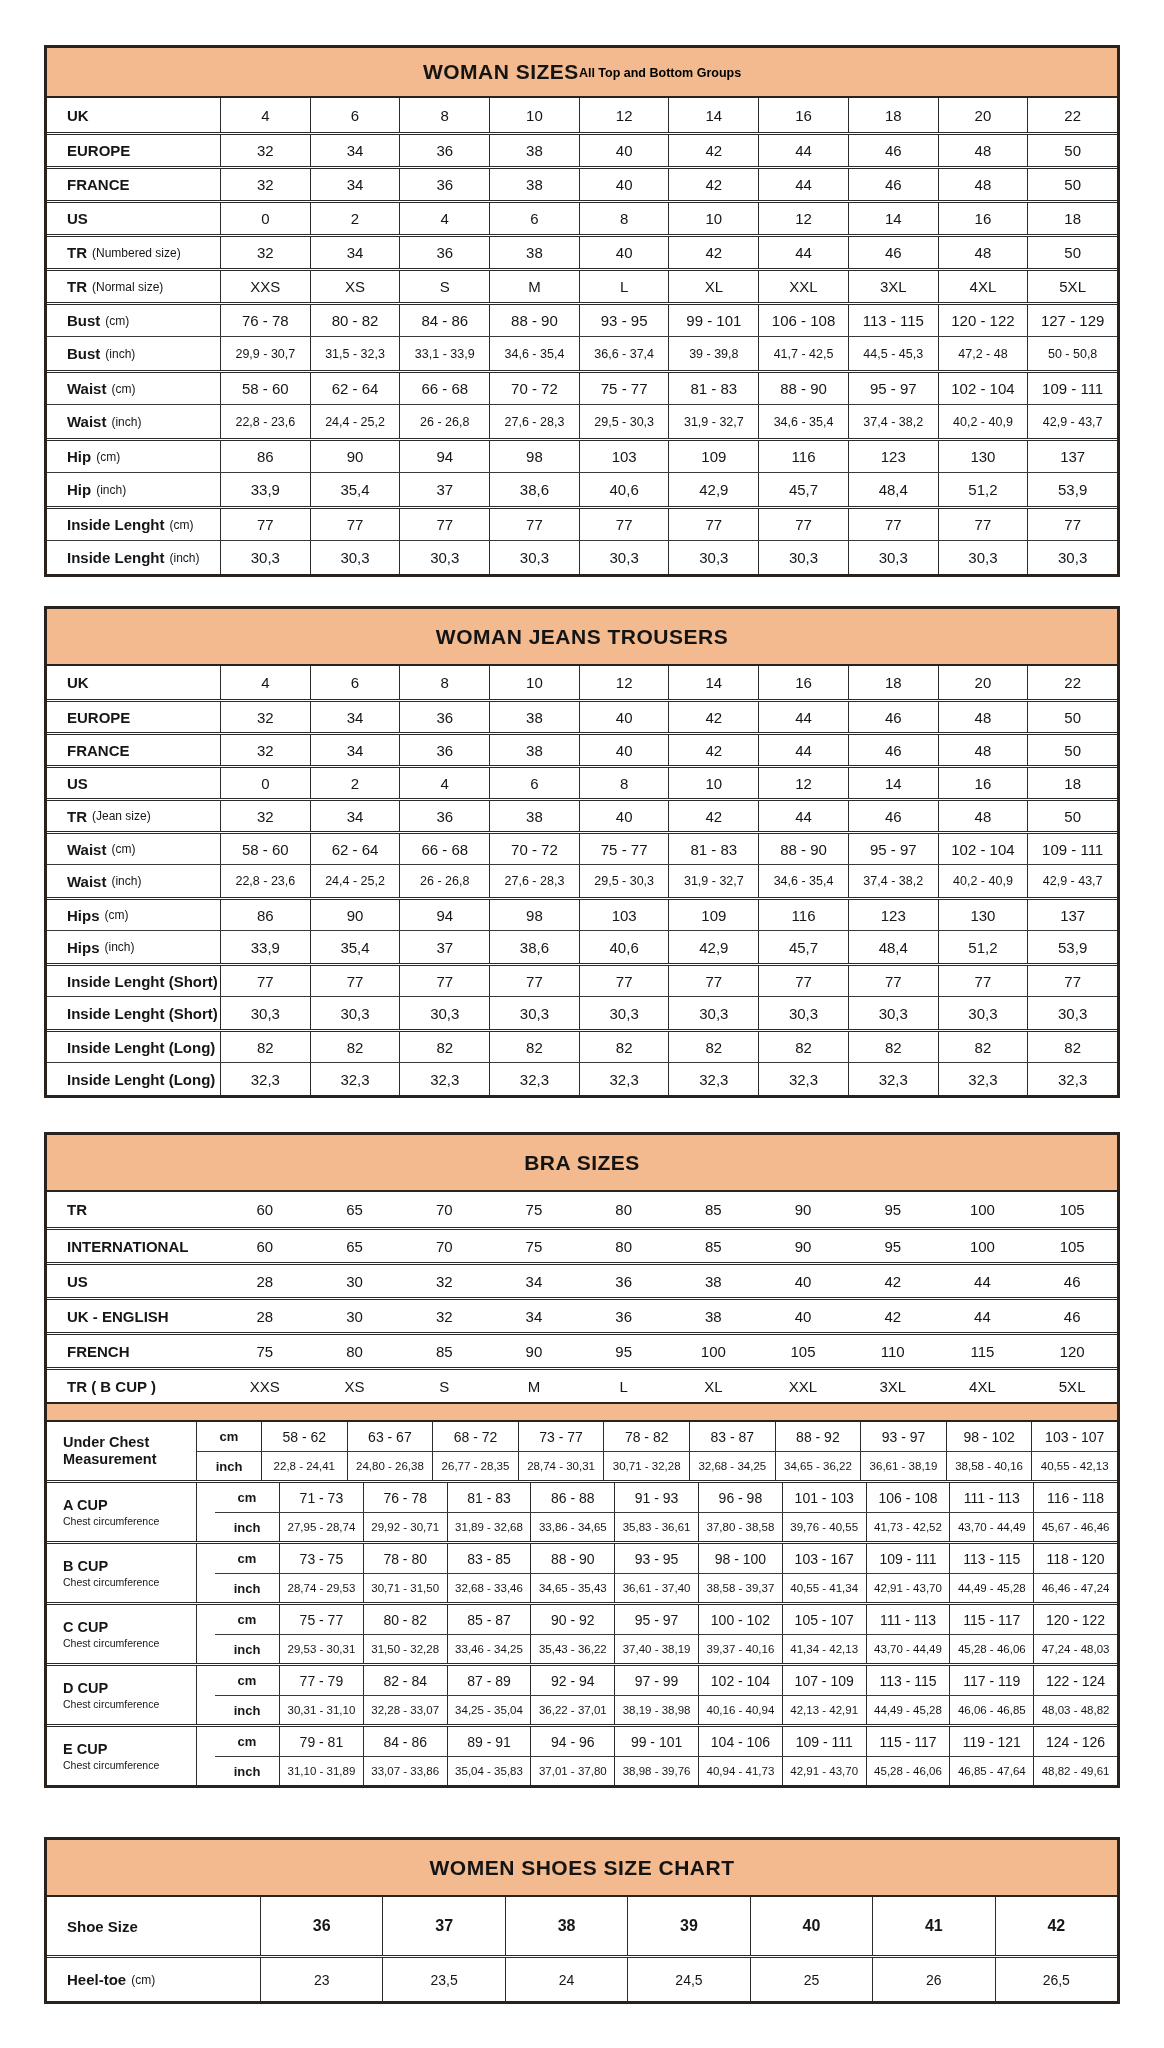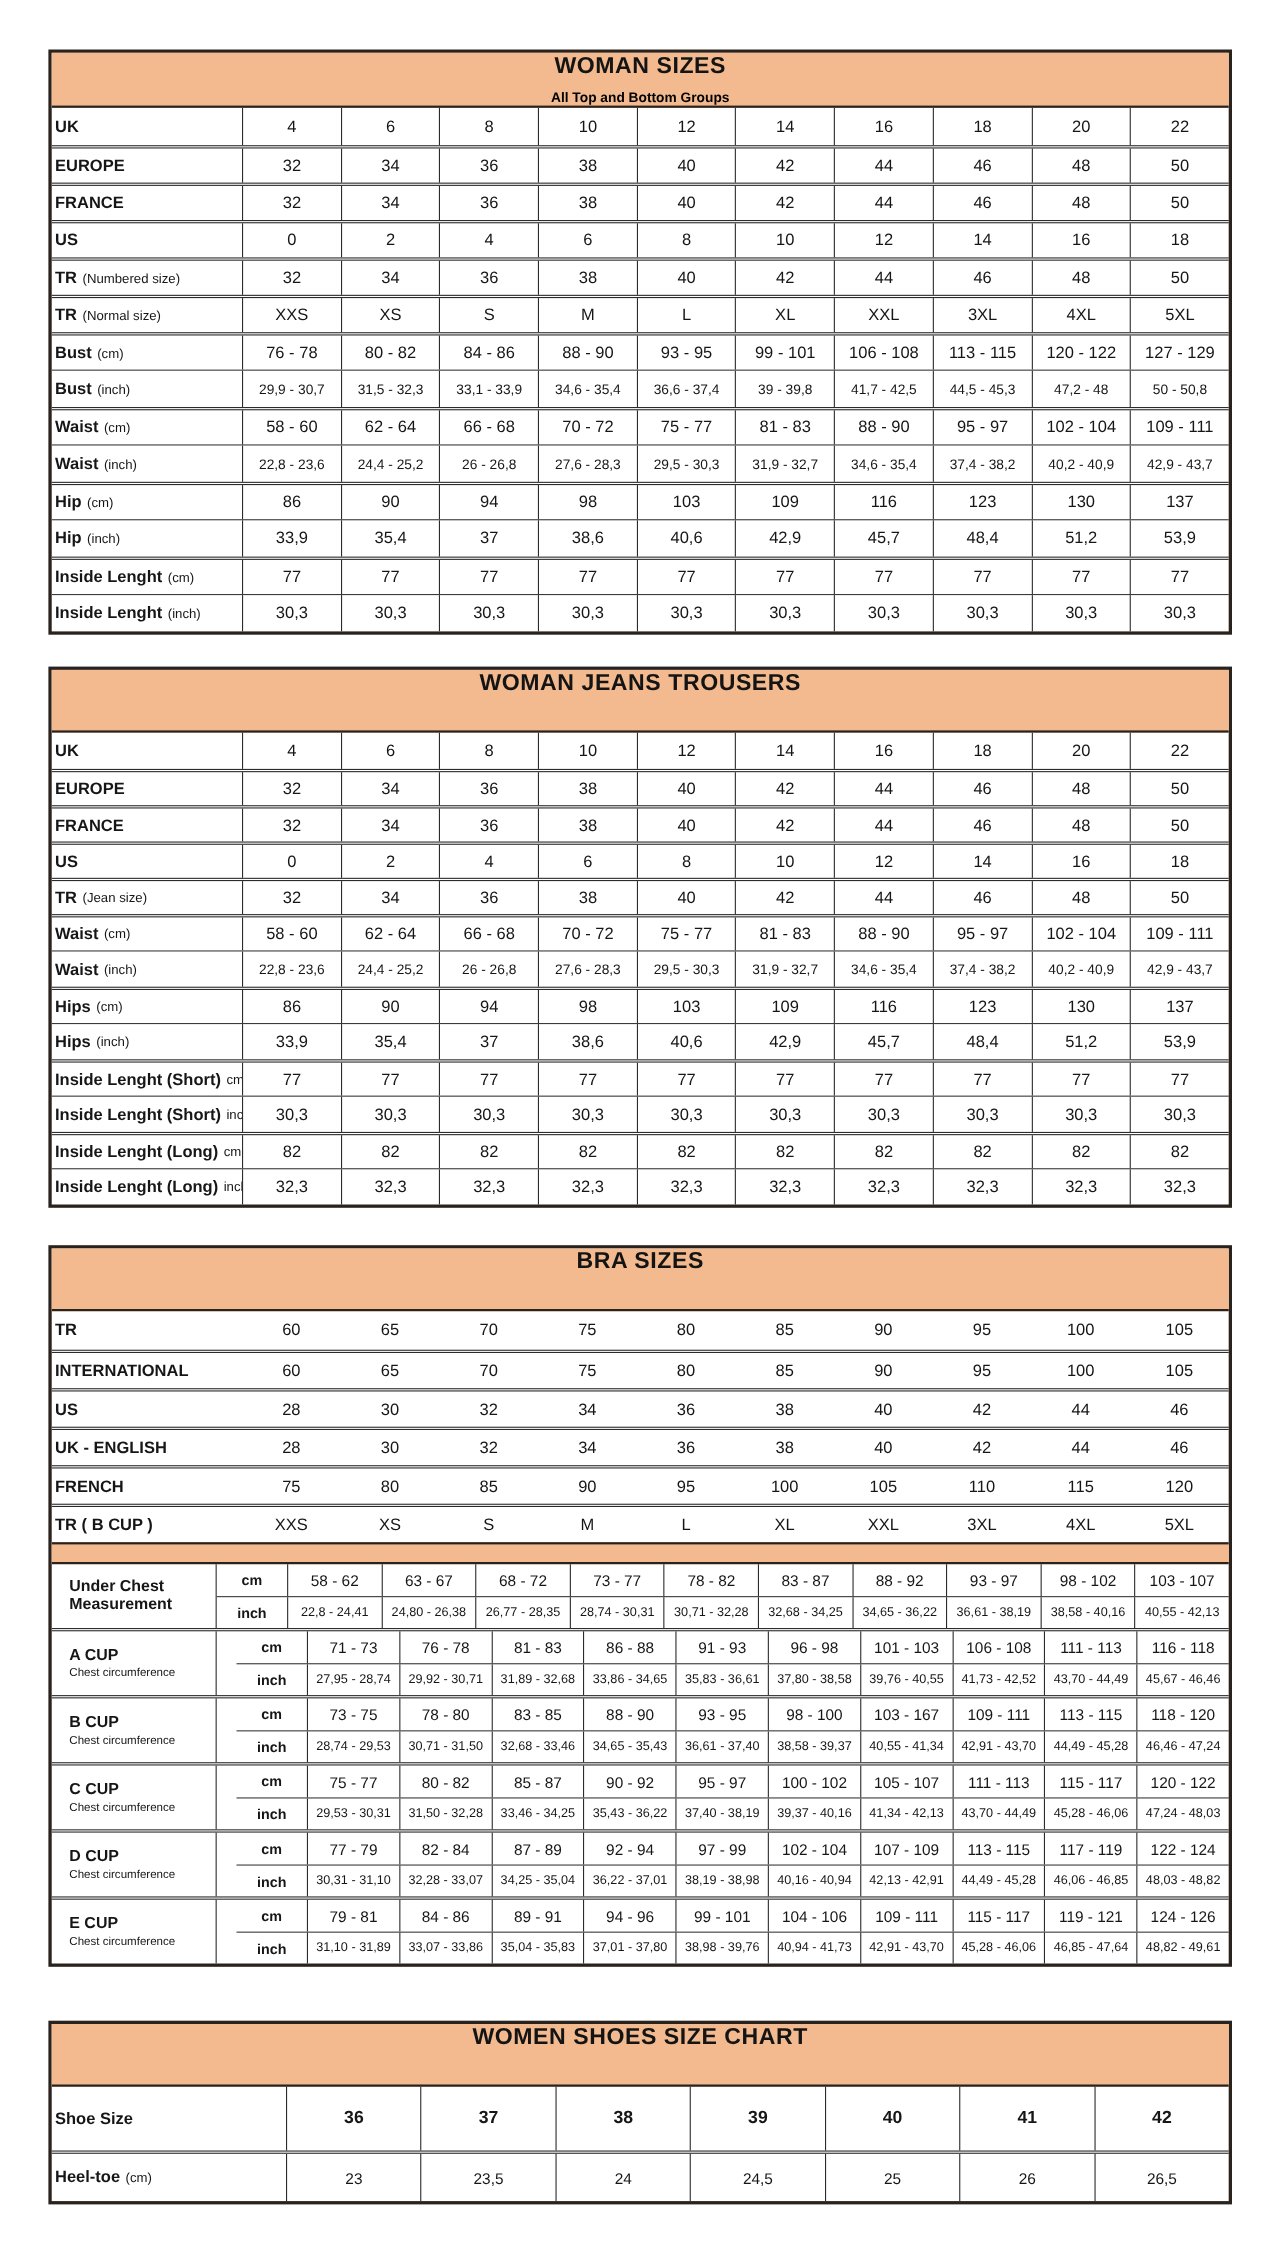--- a/index.html
+++ b/index.html
@@ -13,21 +13,21 @@
   .card {
     border:3px solid #29221d;
     background:#ffffff;
   }
   .gap1 { height:29px; } .gap2 { height:34px; } .gap3 { height:49px; }
 
   
   .thead {
     background:var(--peach,#F2BA8E);
     border-bottom:2px solid #29221d;
-    display:flex; flex-direction:column; align-items:center; justify-content:space-between;
+    display:flex; flex-direction:row; align-items:center; justify-content:center;
     height:57px;
   }
   .ws .thead { height:50px; }
   .ttitle { font-size:21px; font-weight:700; letter-spacing:.5px; color:#141414; }
   .tsub   { font-size:12.5px; font-weight:700; color:#000000; margin-top:1px; }
 
   
   .trow { display:grid; align-items:stretch; }
   .t10 .trow { grid-template-columns:173px repeat(10,1fr); }
   .t7  .trow { grid-template-columns:213px repeat(7,1fr); }
@@ -40,21 +40,21 @@
   .shoes .trow.big { height:58px; }
   .shoes .trow.hrow { height:46px; }
 
   .cell {
     display:flex; align-items:center; justify-content:center;
     font-size:15px; overflow:hidden; white-space:nowrap;
   }
   .value-cell { border-left:1.5px solid #2b2b2b; }
   .novline .value-cell { border-left:none; }
   .label-cell {
-    justify-content:flex-start; padding-left:3px; gap:5px;
+    justify-content:flex-start; padding-left:20px; gap:5px;
   }
   .lmain { font-weight:700; font-size:15px; }
   .lnote { font-weight:400; font-size:12px; }
   .trow.small .cell { font-size:12.5px; }
   .trow.boldv .value-cell { font-weight:700; font-size:16px; }
   .shoes .hrow .value-cell { font-size:14px; }
 
   
   .strip {
     height:20px; background:var(--peach,#F2BA8E);

